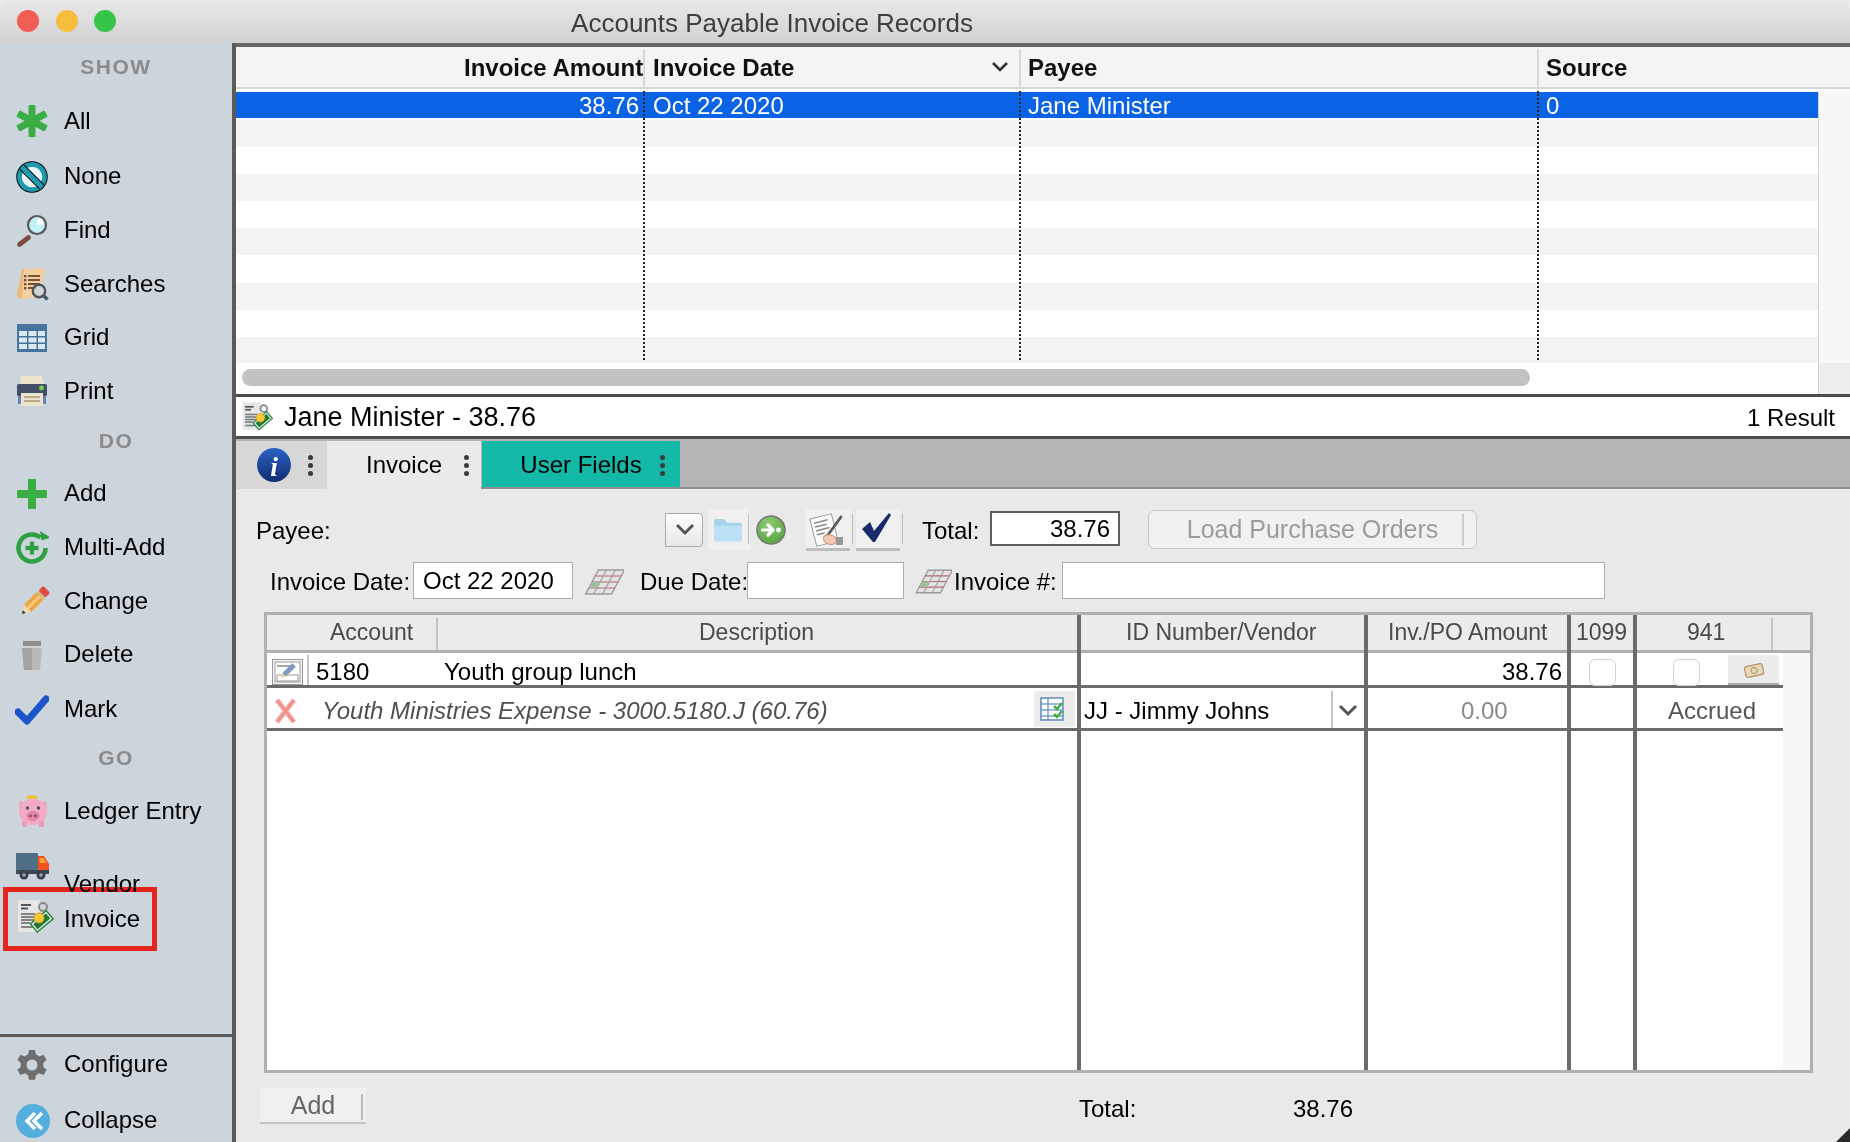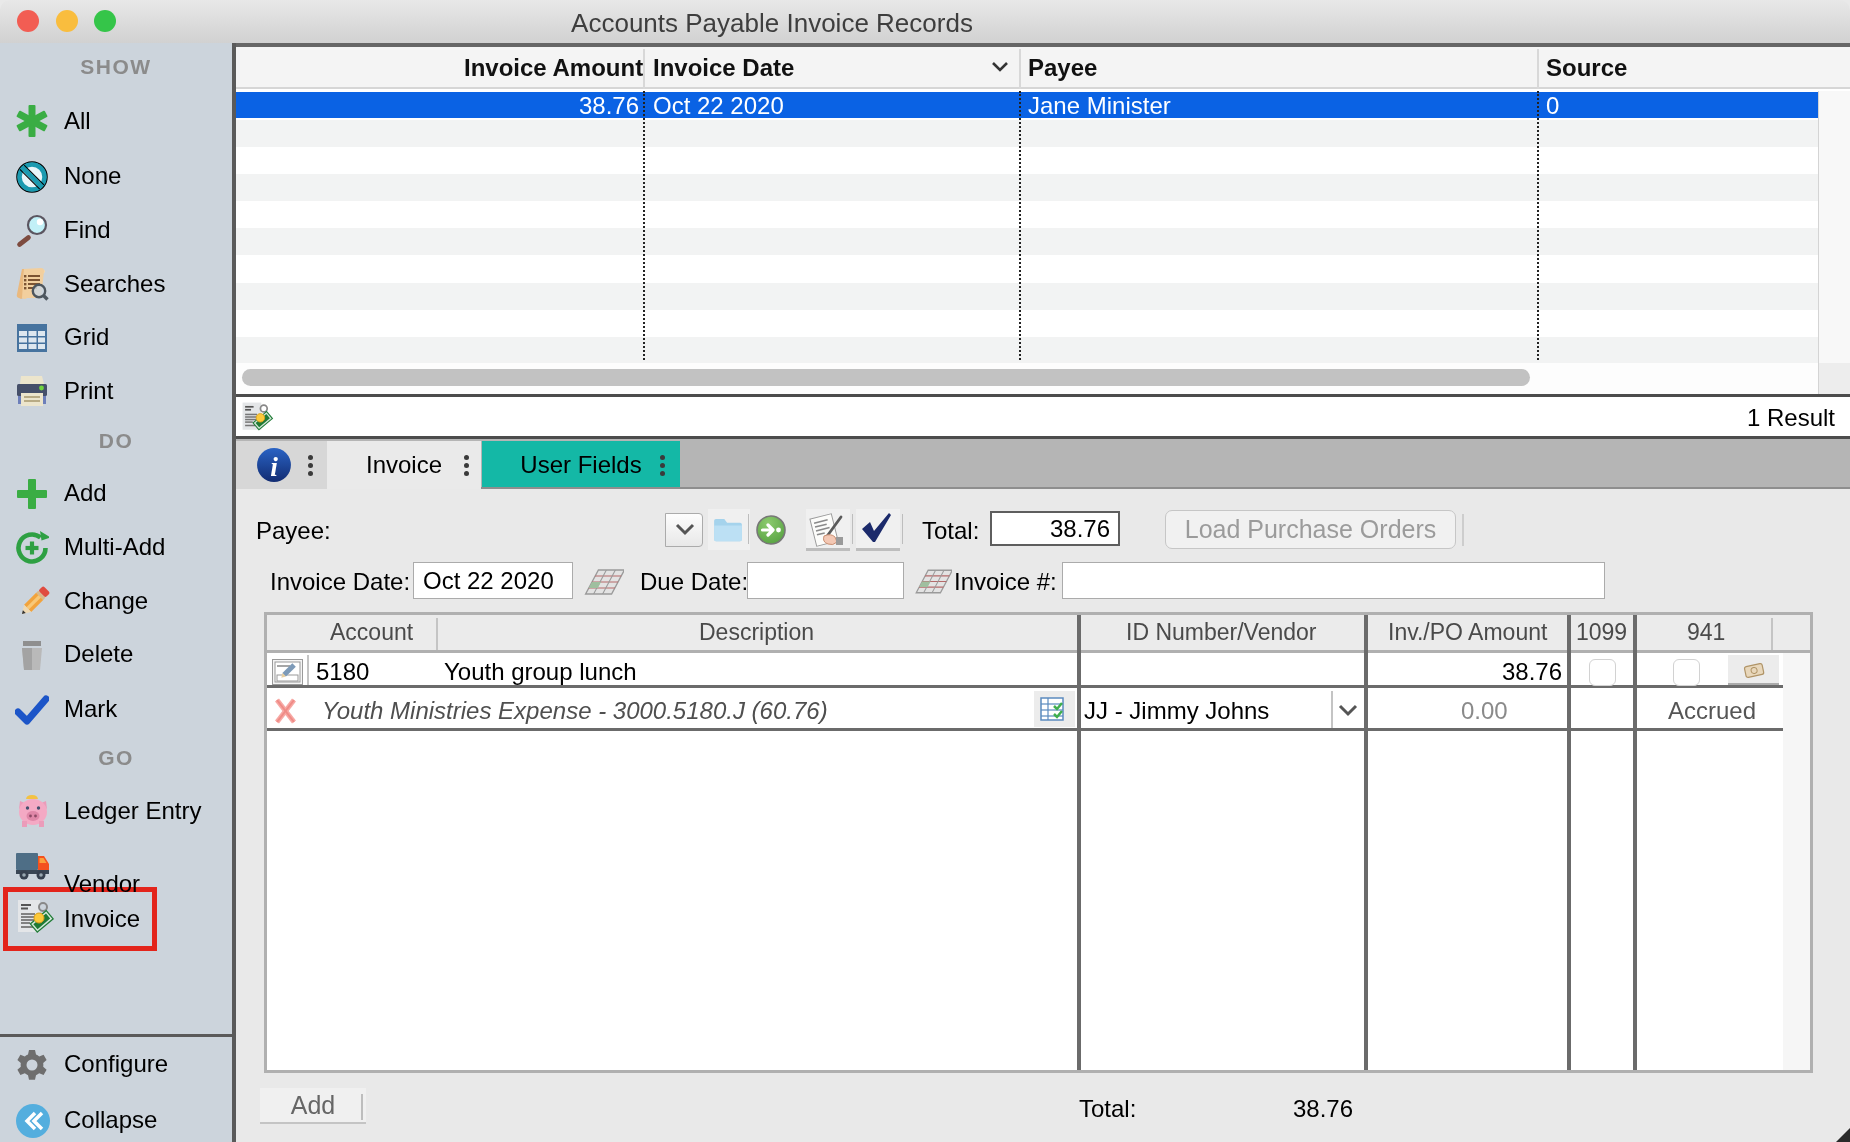--- a/index.html
+++ b/index.html
@@ -292,20 +292,21 @@
         <line x1="6" y1="26" x2="15" y2="26"></line>
         <line x1="6" y1="30" x2="18" y2="30"></line>
       </g>
     <circle cx="28" cy="10" r="4" fill="none" stroke="#888" stroke-width="2"></circle>
     <g transform="rotate(-40 26 25)">
         <rect x="16" y="19" width="22" height="12" fill="#1f7a35"></rect>
         <rect x="18" y="21" width="18" height="8" fill="none" stroke="#d2e7d8" stroke-width="1.5"></rect>
       </g>
     <circle cx="24" cy="21" r="5" fill="#fcc93a" stroke="#d89f1b" stroke-width="1"></circle>
     </svg>
+  <div class="abs" id="jtext">Jane Minister - 38.76</div>
   <div class="abs" id="jresult">1 Result</div>
   <div class="abs" id="barborder2"></div>
 
   <div class="abs" id="tabbar"></div>
   <div class="abs" id="seginfo"></div>
   <div class="abs" id="tabinv">
       <div class="tabtext">Invoice</div>
     </div>
   <div class="abs" id="tabuf">
       <div class="tabtext">User Fields</div>
@@ -371,21 +372,21 @@
   <div class="abs" style="left:856px;top:509px;width:44px;height:42px;background:#f0f0f0;border-bottom:3px solid #bdbdbd;box-sizing:border-box;"></div>
   <svg class="abs" style="left:860px;top:511px;" width="34" height="34" viewBox="0 0 34 34">
     <path d="M2 18 L10 11 L14 20 L29 2 L31 4 L15 31 L13 31 Z" fill="#1b2a6b"></path>
     </svg>
   <div class="sep" style="left:902px;"></div>
 
   <div class="label" style="left:922px;top:517px;">Total:</div>
   <div class="input" style="left:990px;top:511px;width:130px;height:35px;border:2px solid #5e5e5e;">
       <div class="itext" style="margin:2px 8px 0 0;text-align:right;">38.76</div>
     </div>
-  <div class="input" style="left:1148px;top:510px;width:291px;height:39px;background:#f1f1f1;border:1px solid #c6c6c6;border-radius:7px;text-align:center;margin-left:17px;">
+  <div class="input" style="left:1148px;top:510px;width:329px;height:39px;background:#f1f1f1;border:1px solid #c6c6c6;border-radius:7px;text-align:center;">
       <div class="itext" style="margin-top:4px;color:#9b9b9b;font-size:25px;">Load Purchase Orders</div>
     </div>
 
   <div class="abs" style="left:1462px;top:514px;width:2px;height:32px;background:#cdcdcd;"></div>
   <div class="label" style="left:270px;top:568px;">Invoice Date:</div>
   <div class="input" style="left:413px;top:562px;width:160px;height:37px;">
       <div class="itext" style="margin:4px 0 0 9px;">Oct 22 2020</div>
     </div>
   <svg class="abs" style="left:580px;top:567px;" width="44" height="30" viewBox="0 0 44 30">
     <g transform="skewX(-28)" transform-origin="22 15">

